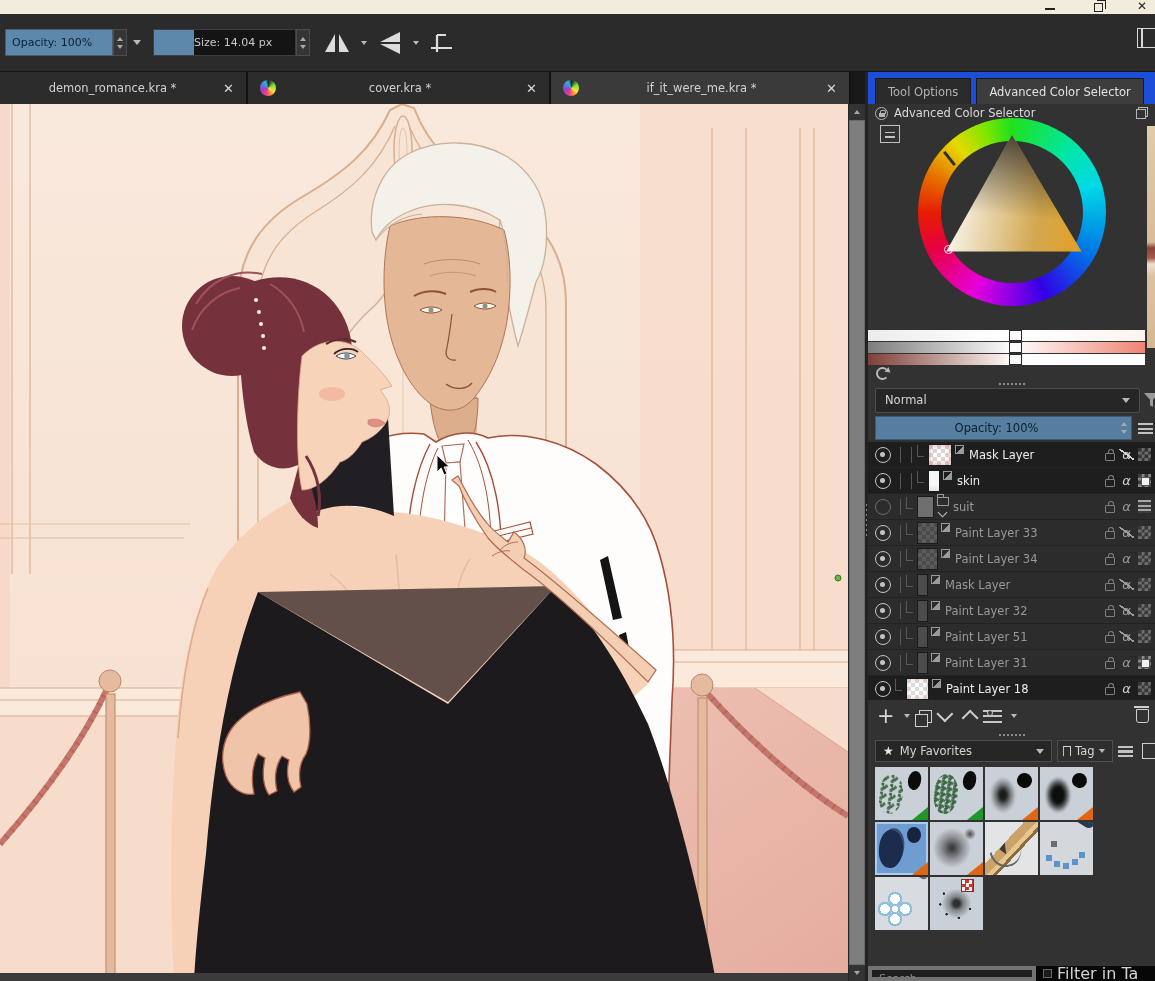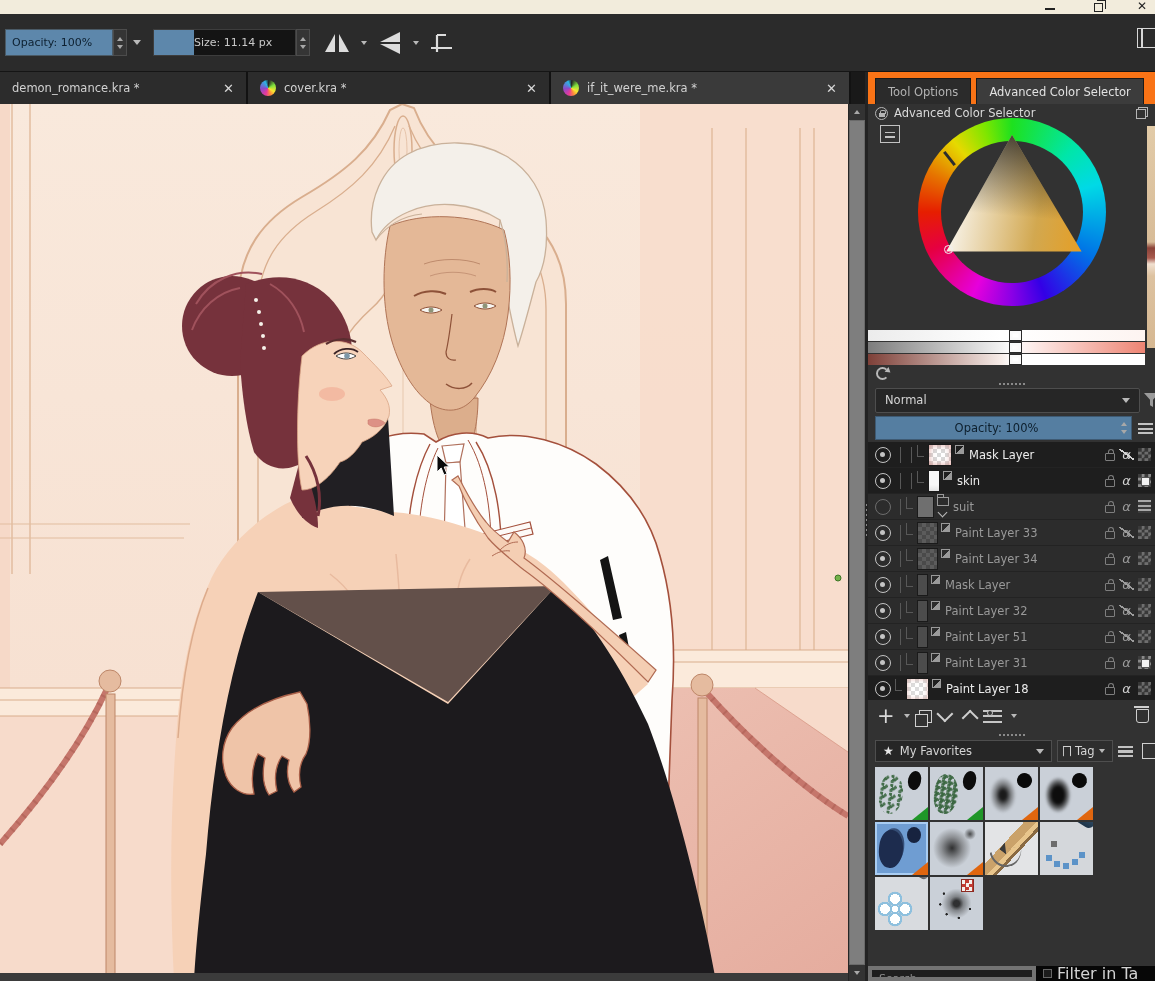--- a/index.html
+++ b/index.html
@@ -41,26 +41,26 @@
              border:1.5px solid #d8d8d8; border-right:none; }
   .ws-icon::before { content:""; position:absolute; left:3px; top:0; bottom:0; width:1.5px; background:#d8d8d8; }
 
   
   .tabrow { display:flex; height:32px; }
   .doctabs { width:865px; background:#191919; display:flex; }
   .midgap { width:3px; background:#232323; }
   .doctab { height:32px; background:#2c2c2c; border-right:2px solid #121212; display:flex;
             align-items:center; padding:0 12px; }
   .doctab.active { background:#3a3a3a; }
-  .doctab .lbl { flex:1; text-align:left; font-size:11.5px; color:#d2d2d2; white-space:nowrap;
+  .doctab .lbl { flex:1; text-align:center; font-size:11.5px; color:#d2d2d2; white-space:nowrap;
                  overflow:hidden; }
   .doctab .x { color:#d8d8d8; font-size:13px; margin-left:10px; }
   .kicon { width:16px; height:16px; border-radius:50%; margin-right:8px; flex:none;
            background:conic-gradient(from 200deg,#e6399b,#8a4bc9 18%,#2bb3e3 38%,#222 46%,#7ee03e 62%,#f7e731 78%,#ff8a3c 88%,#e6399b); }
-  .paneltabs { width:287px; background:#f97316; display:flex; align-items:flex-end; padding-left:7px; gap:5px; }
+  .paneltabs { width:287px; background:#1d4ed8; display:flex; align-items:flex-end; padding-left:7px; gap:5px; }
   .ptab { height:26px; display:flex; align-items:center; padding:0 12px; font-size:11.5px;
           background:#2b2b2b; color:#b2b2b2; border:1px solid #1a1a1a; border-bottom:none; }
   .ptab.active { background:#3c3c3c; color:#e2e2e2; }
 
   
   .main { display:flex; height:877px; }
   .canvas-wrap { width:848px; height:877px; position:relative; background:#f8e7da; }
   .canvas-wrap svg { display:block; }
   .vscroll { width:17px; background:#4a4a4a; border-left:1px solid #262626; display:flex;
              flex-direction:column; }
@@ -297,21 +297,21 @@
     <div class="spin">
         <span class="a-up"></span>
         <span class="a-dn"></span>
       </div>
     <div class="caretbtn">
         <span class="caret"></span>
       </div>
     <div style="width:6px"></div>
     <div class="tslider size">
       <span class="fill"></span>
-      <span>Size: 11.14 px</span>
+      <span>Size: 14.04 px</span>
     </div>
     <div class="spin">
         <span class="a-up"></span>
         <span class="a-dn"></span>
       </div>
     <div style="width:10px"></div>
     <div class="ticon">
       <svg width="28" height="24" viewBox="0 0 28 24">
           <polygon points="12,3 12,21 2,21" fill="#dcdcdc"></polygon>
           <polygon points="16,3 16,21 26,21" fill="#dcdcdc"></polygon>

